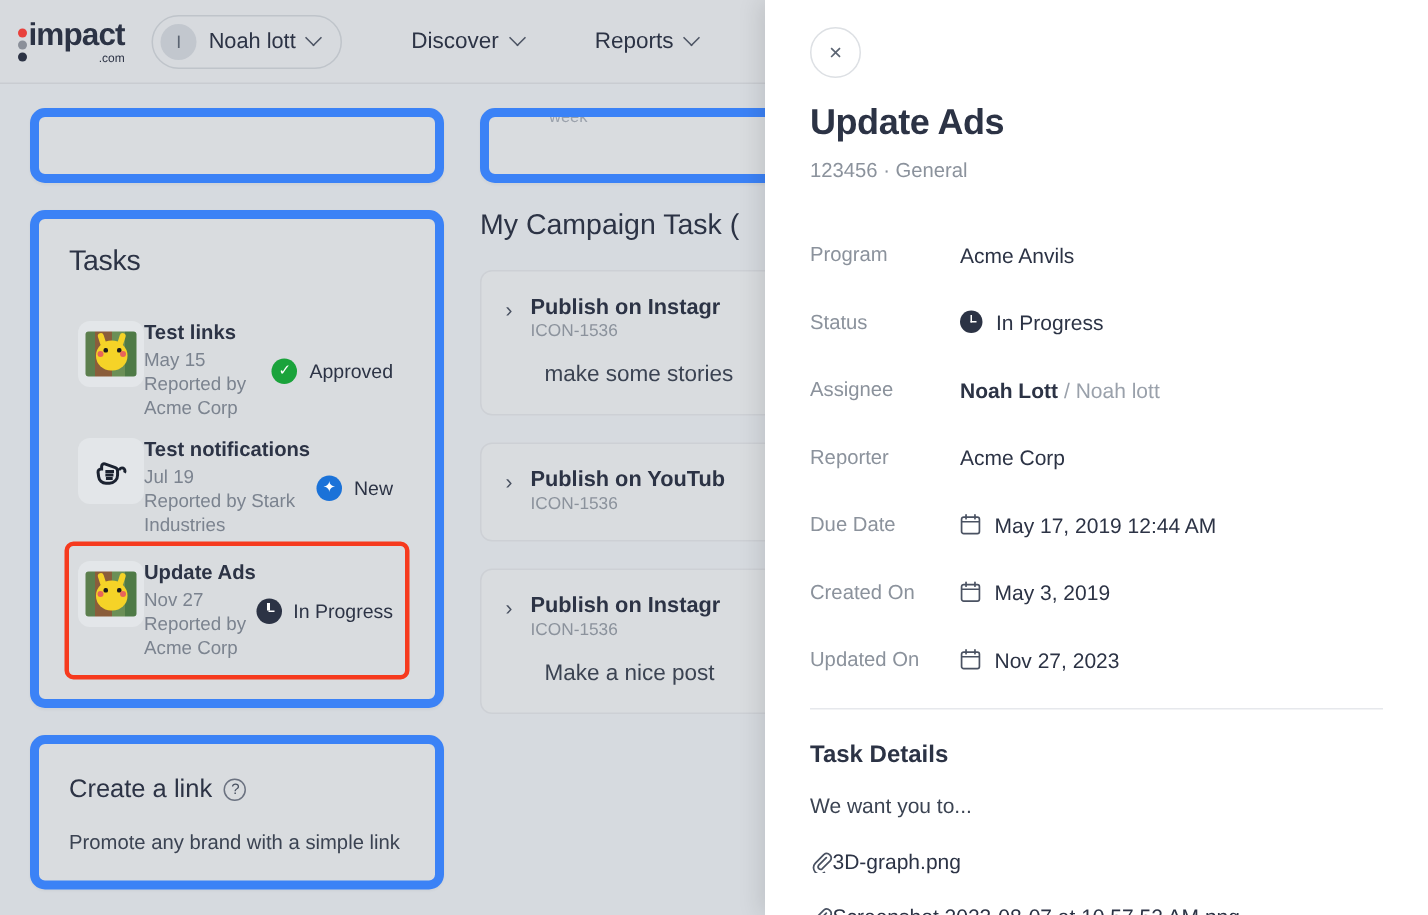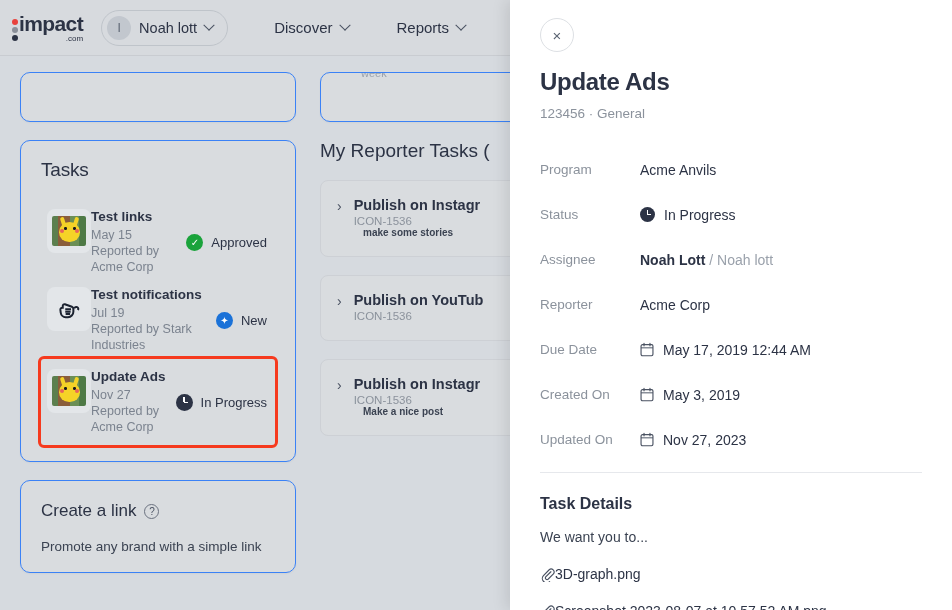--- a/index.html
+++ b/index.html
@@ -63,21 +63,21 @@
   .nav-item.active::after {
     content: ""; position: absolute; left: 14px; right: 14px; bottom: 0;
     height: 3px; background: #1f9bdb; border-radius: 2px;
   }
 
   
   .col-left { position: absolute; left: 20px; top: 72px; width: 276px; }
   .col-mid  { position: absolute; left: 320px; top: 72px; width: 330px; }
 
   .card {
-    background: #d9dcdf; border: 1px solid #3b82f6; border-radius: 10px;
+    background: #d9dcdf; border: 6px solid #3b82f6; border-radius: 10px;
     box-shadow: 0 1px 2px rgba(0,0,0,0.04);
   }
   .card-stub {
     height: 50px; margin-bottom: 18px; position: relative; overflow: hidden;
   }
   .stub-text {
     position: absolute; top: -6px; left: 40px; font-size: 11px; color: #9aa1ab;
   }
 
   .card-tasks { margin-top: 0; padding: 18px 20px 16px 20px; }
@@ -133,21 +133,21 @@
   
   .mid-title { font-size: 19px; color: #2c3345; margin-bottom: 18px; }
   .camp-card {
     background: #d9dcdf; border: 1px solid #cdd0d5; border-radius: 8px;
     padding: 16px 16px 18px 16px; margin-bottom: 18px; position: relative;
   }
   .camp-head { display: flex; align-items: flex-start; gap: 12px; }
   .camp-chev { font-size: 14px; color: #4a5262; line-height: 17px; margin-top: 1px; }
   .camp-name { font-size: 14.5px; font-weight: 700; color: #2c3345; white-space: nowrap; }
   .camp-id { font-size: 11.5px; color: #8b929c; margin-top: 2px; }
-  .camp-desc { font-size: 10px; color: #3b4352; margin-left: 26px; font-weight: bold; }
+  .camp-desc { font-size: 15px; color: #3b4352; margin-top: 14px; margin-left: 26px; }
 
   
   .drawer {
     position: absolute; top: 0; right: 0; width: 442px; height: 610px;
     background: #ffffff; box-shadow: -4px 0 14px rgba(0,0,0,0.10);
     padding: 18px 30px 0 30px; overflow: hidden;
   }
   .close-btn {
     width: 34px; height: 34px; border-radius: 50%; border: 1px solid #dde0e4;
     background: #fff; display: flex; align-items: center; justify-content: center;
@@ -302,21 +302,21 @@
         <div class="link-sub">Promote any brand with a simple link</div>
 
       </div>
     </div>
 
     <div class="col-mid">
       <div class="card card-stub">
         <div class="stub-text">week</div>
       </div>
 
-      <div class="mid-title">My Reporter Tasks (</div>
+      <div class="mid-title">My Campaign Task (</div>
 
       <div class="camp-card">
         <div class="camp-head">
           <span class="camp-chev">›</span>
           <div>
             <div class="camp-name">Publish on Instagr</div>
             <div class="camp-id">ICON-1536</div>
           </div>
         </div>
         <div class="camp-desc">make some stories</div>

